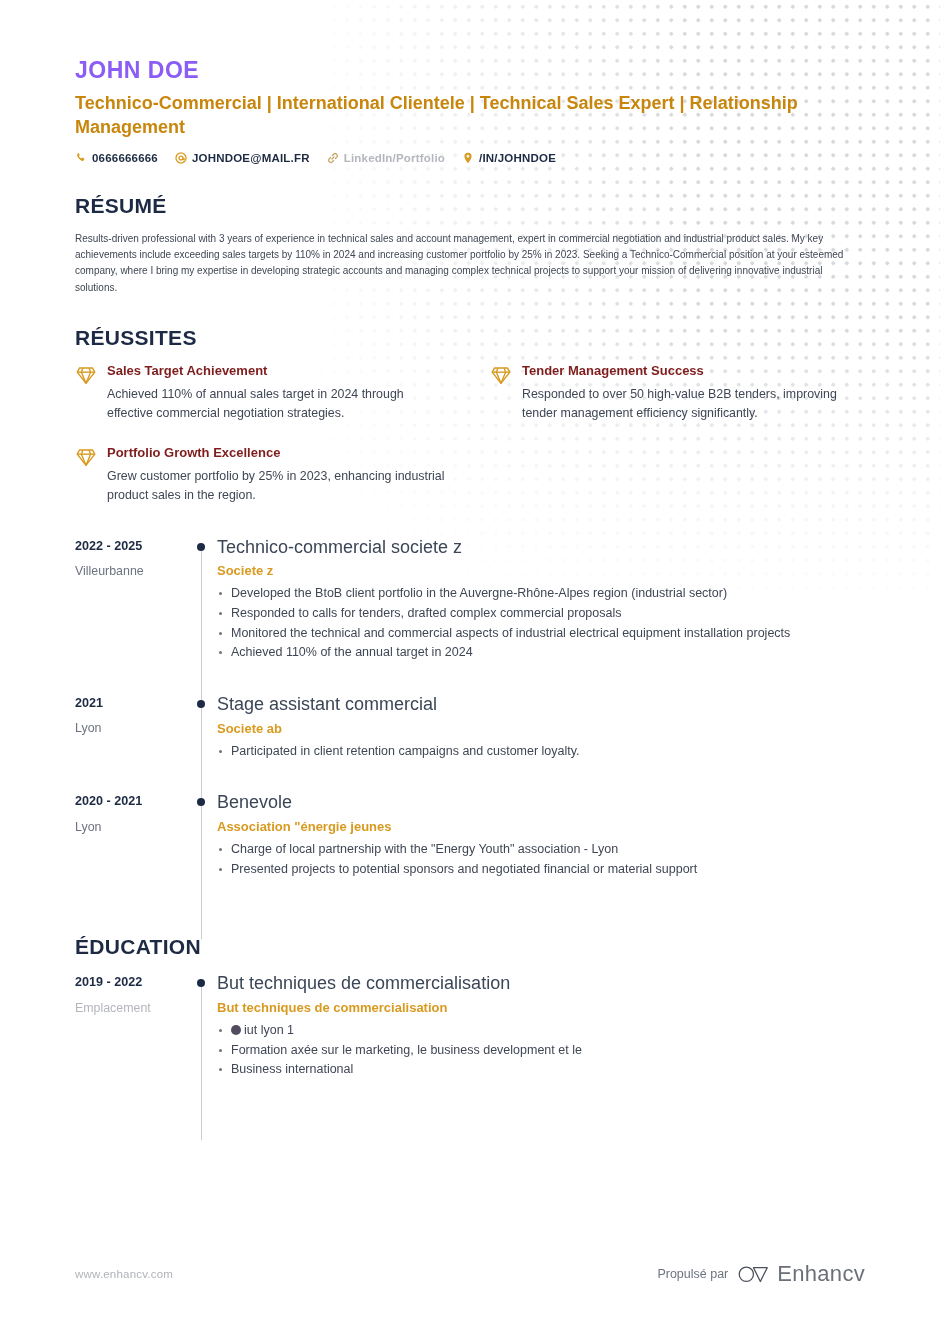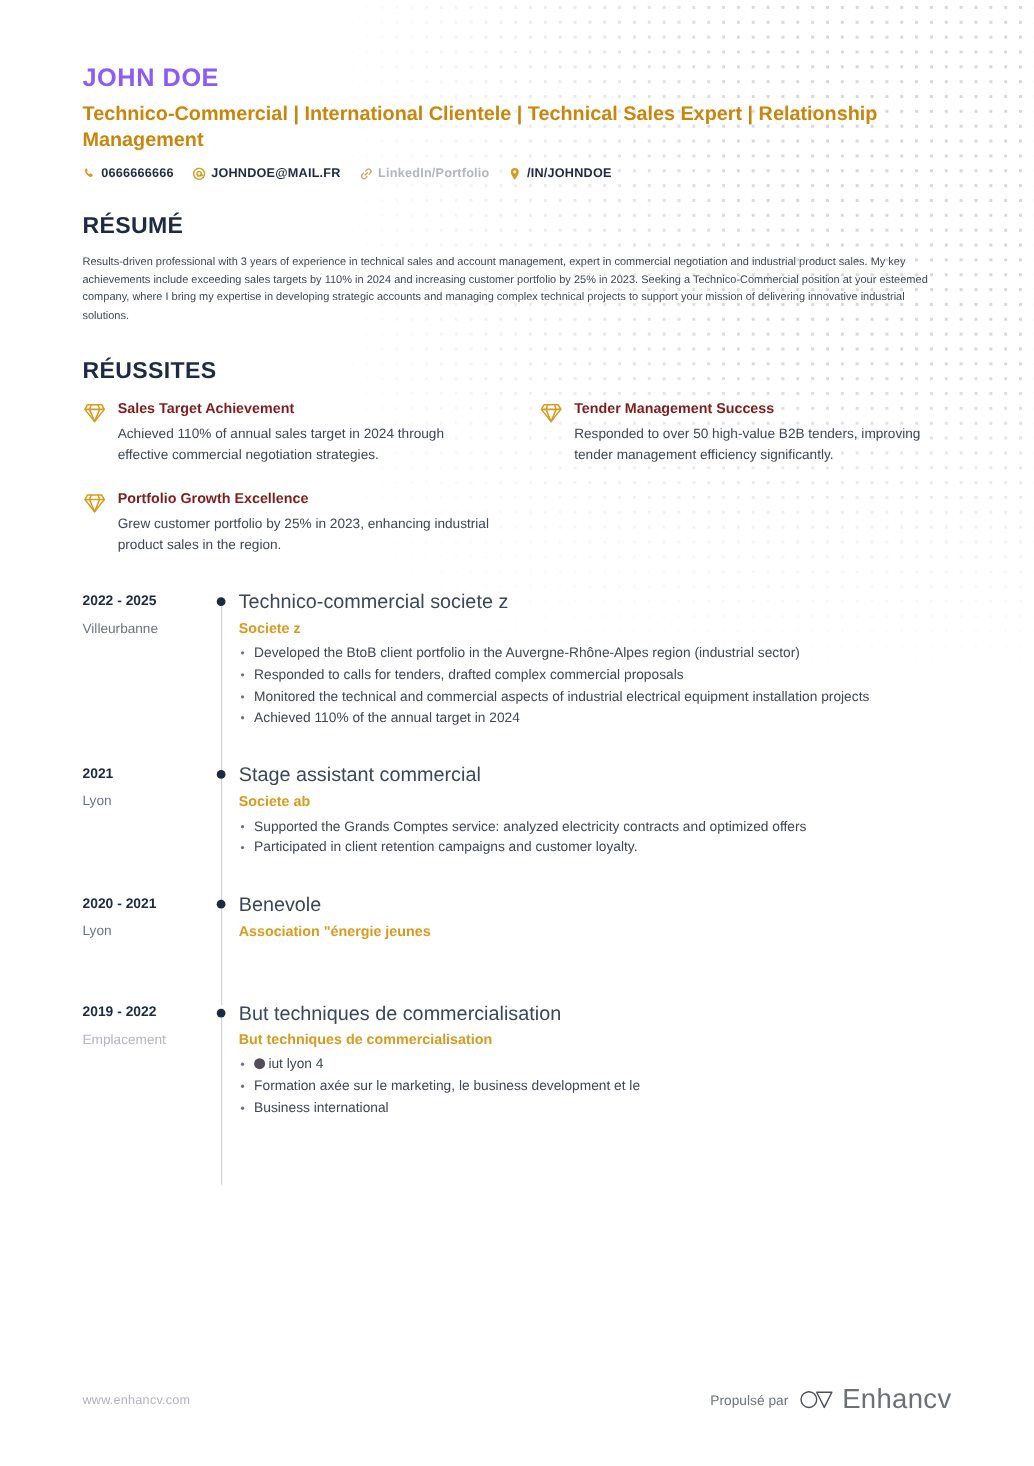--- a/index.html
+++ b/index.html
@@ -272,21 +272,21 @@
   .footer-powered {
     font-size: 12.5px;
     color: #6d7380;
   }
 
   .brand-logo { display: flex; align-items: center; gap: 6px; }
   .brand-mark { width: 34px; height: 19px; color: #4a4f59; }
   .brand-mark svg { display: block; }
 
   .brand-word {
-    font-size: 25px;
+    font-size: 22px;
     color: #6b7078;
     letter-spacing: 0.3px;
   }
 </style>
 </head>
 <body>
 
 <div class="dot-pattern"></div>
 
 <div class="page">
@@ -412,58 +412,62 @@
             <div class="entry-location">Lyon</div>
           </div>
           <div class="entry-rail">
             <span class="rail-line"></span>
             <span class="rail-dot"></span>
           </div>
           <div class="entry-content">
             <div class="entry-title">Stage assistant commercial</div>
             <div class="entry-org">Societe ab</div>
             <ul class="bullets">
-              <li><span>Supported the Grands Comptes service: analyzed electricity contracts and optimized offers</span></li>
               <li><span>Participated in client retention campaigns and customer loyalty.</span></li>
             </ul>
           </div>
         </div>
         <div class="entry">
           <div class="entry-meta">
             <div class="entry-date">2020 - 2021</div>
             <div class="entry-location">Lyon</div>
           </div>
           <div class="entry-rail">
             <span class="rail-line"></span>
             <span class="rail-dot"></span>
           </div>
           <div class="entry-content">
             <div class="entry-title">Benevole</div>
             <div class="entry-org">Association "énergie jeunes</div>
+            <ul class="bullets">
+              <li><span>Charge of local partnership with the "Energy Youth" association - Lyon</span></li>
+              <li><span>Presented projects to potential sponsors and negotiated financial or material support</span></li>
+            </ul>
           </div>
         </div>
       </div>
   </div>
 
   <div class="section">
+    <div class="section-title">ÉDUCATION</div>
     <div id="education-list">
         <div class="entry">
           <div class="entry-meta">
             <div class="entry-date">2019 - 2022</div>
             <div class="entry-location placeholder">Emplacement</div>
           </div>
           <div class="entry-rail">
             <span class="rail-line"></span>
             <span class="rail-dot"></span>
           </div>
           <div class="entry-content">
             <div class="entry-title">But techniques de commercialisation</div>
             <div class="entry-org">But techniques de commercialisation</div>
             <ul class="bullets">
-              <li><span class="emoji-dot"></span><span>iut lyon 4</span></li>
+              <li><span class="emoji-dot"></span><span>iut lyon 1</span></li>
               <li><span>Formation axée sur le marketing, le business development et le</span></li>
               <li><span>Business international</span></li>
             </ul>
           </div>
         </div>
       </div>
   </div>
 
 </div>
 

